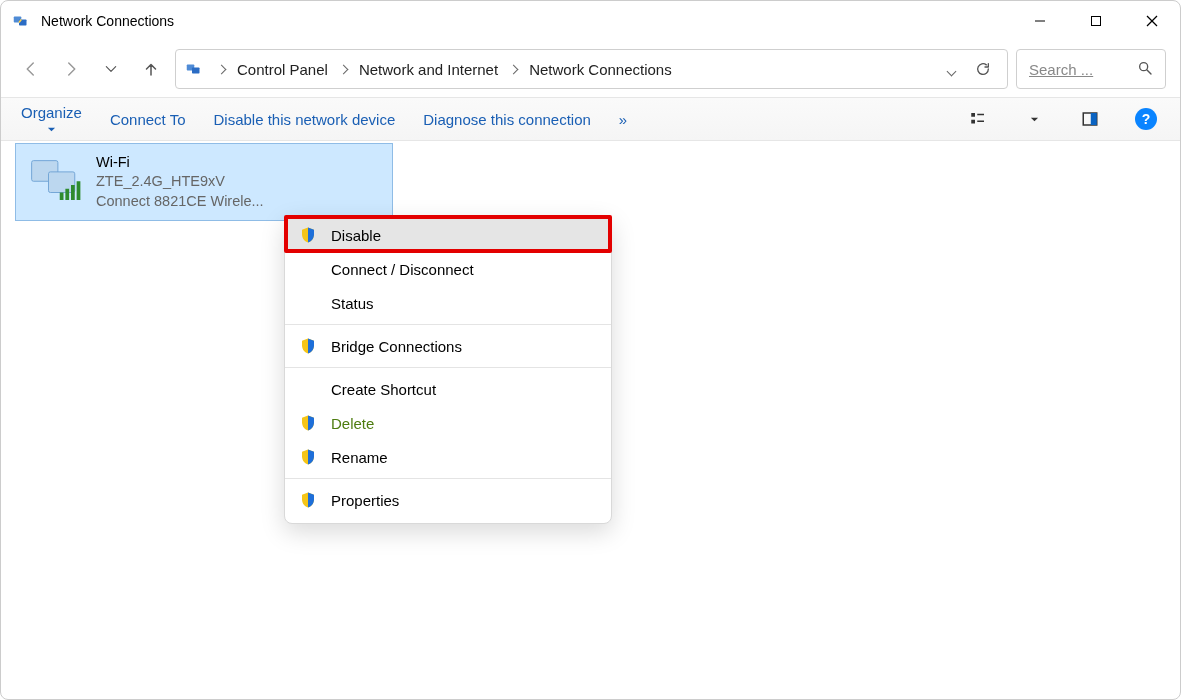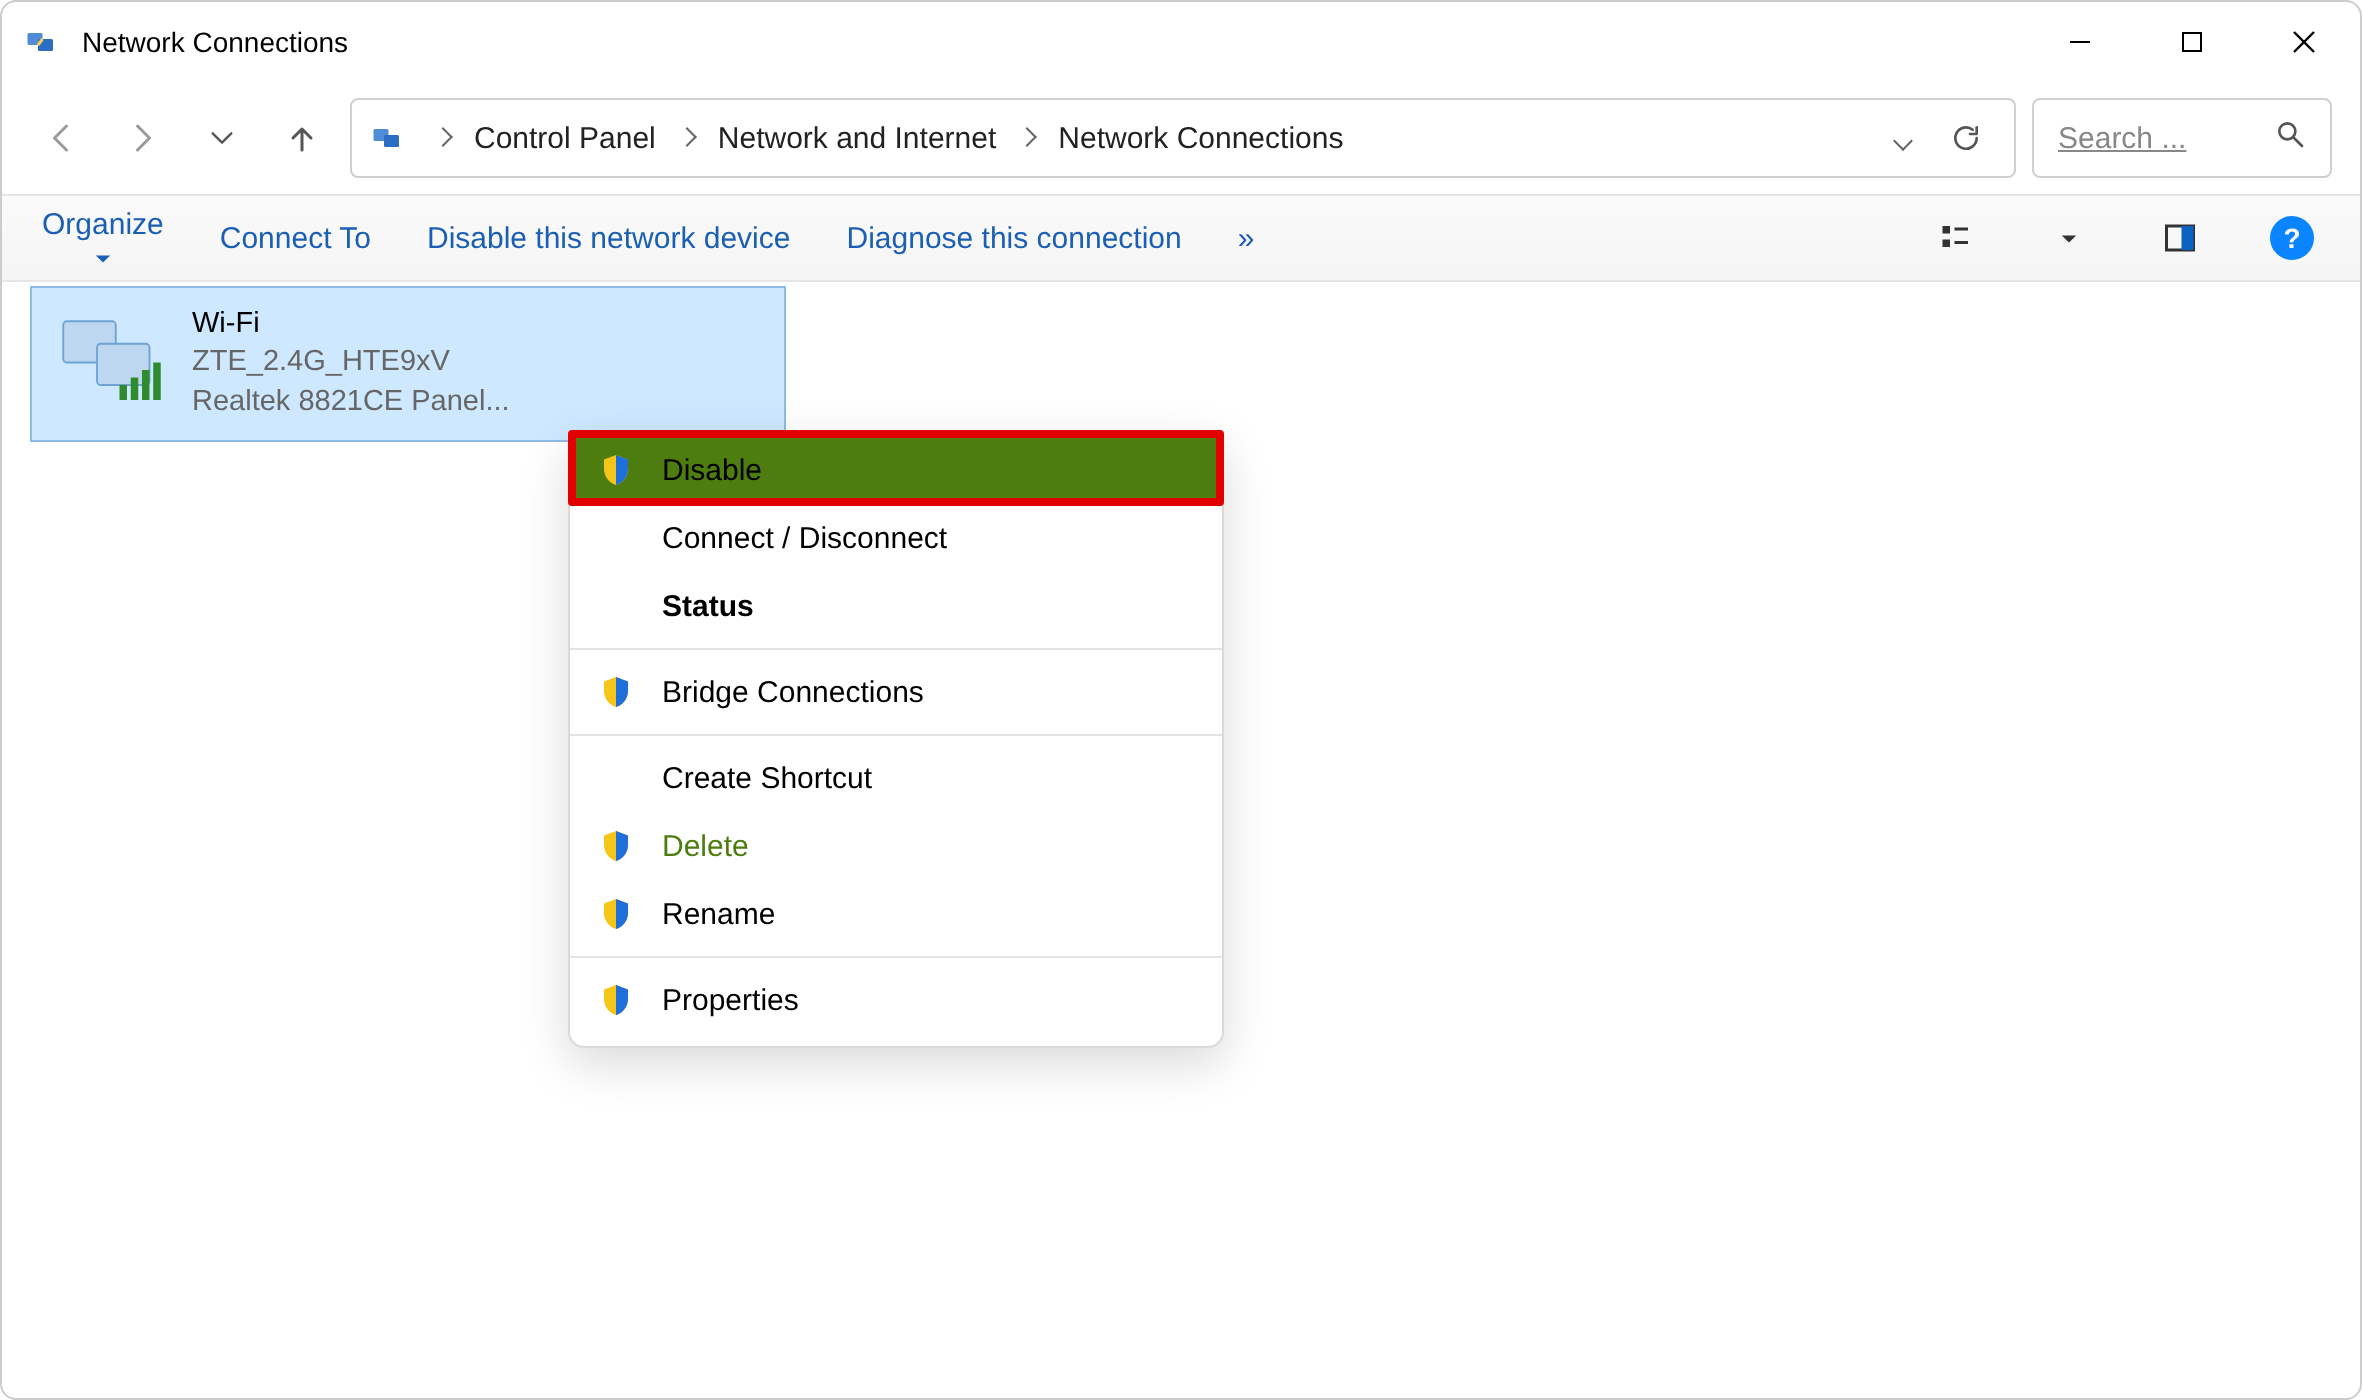--- a/index.html
+++ b/index.html
@@ -41,25 +41,25 @@
   .adapter .texts { display:flex; flex-direction:column; font-size:14.5px; line-height:1.35;}
   .adapter .name { color:#000; }
   .adapter .sub  { color:#666; }
 
   
   .ctxmenu { position:absolute; left:283px; top:214px; width:328px; background:#fff; border:1px solid #d9d9d9; border-radius:8px; box-shadow: 0 8px 24px rgba(0,0,0,0.15); padding: 2px 0 6px 0; font-size:15px; }
   .ctxmenu .row { height:34px; display:flex; align-items:center; padding: 0 16px 0 14px; gap:14px; }
   .ctxmenu .row .shield { width:18px; height:18px; display:flex; align-items:center; justify-content:center;}
   .ctxmenu .row .lbl { color:#000; }
   .ctxmenu .row.disabled .lbl { color:#4d7c0f; }
-  .ctxmenu .row.bold .lbl { font-weight:700; }
+  .ctxmenu .row.bold .lbl { font-weight:400; }
   .ctxmenu .row.noicon { padding-left: 46px; }
   .ctxmenu hr { border:none; border-top:1px solid #e4e4e4; margin: 4px 0; }
   .highlight-box { position:absolute; left:283px; top:214px; width:328px; height:38px; border: 4px solid #e30000; border-radius:2px; pointer-events:none; }
-  .ctxmenu .row.first { background:#4d7c0f; border-top-left-radius:6px; border-top-right-radius:6px;}
+  .ctxmenu .row.first { background:#e5e5e5; border-top-left-radius:6px; border-top-right-radius:6px;}
 
   
   .shield svg { width:18px; height:18px; }
 
   .chev::before { content:""; display:inline-block; width:6px; height:6px; border-right:1.5px solid #666; border-bottom:1.5px solid #666; transform: rotate(-45deg); }
   .chev-down::before { transform: rotate(45deg); }
 </style>
 </head>
 <body>
 
@@ -198,21 +198,21 @@
         <rect x="24" y="18" width="28" height="22" rx="2" fill="#bcd7ef" stroke="#6fa3d4"></rect>
         <rect x="36" y="40" width="4" height="8" fill="#2e8b2e"></rect>
         <rect x="42" y="36" width="4" height="12" fill="#2e8b2e"></rect>
         <rect x="48" y="32" width="4" height="16" fill="#2e8b2e"></rect>
         <rect x="54" y="28" width="4" height="20" fill="#2e8b2e"></rect>
       </svg>
     </span>
     <div class="texts">
       <span class="name">Wi-Fi</span>
       <span class="sub">ZTE_2.4G_HTE9xV</span>
-      <span class="sub">Realtek 8821CE Panel...</span>
+      <span class="sub">Connect 8821CE Wirele...</span>
     </div>
   </div>
 </div>
 
 <div class="ctxmenu">
   <div class="row first">
     <span class="shield">
         <svg viewBox="0 0 24 24">
           <path d="M12 2 L20 5 V11 C20 17 16 21 12 22 C8 21 4 17 4 11 V5 Z" fill="#f5c518"></path>
           <path d="M12 2 L20 5 V11 C20 17 16 21 12 22 V2 Z" fill="#1e6fd9"></path>

